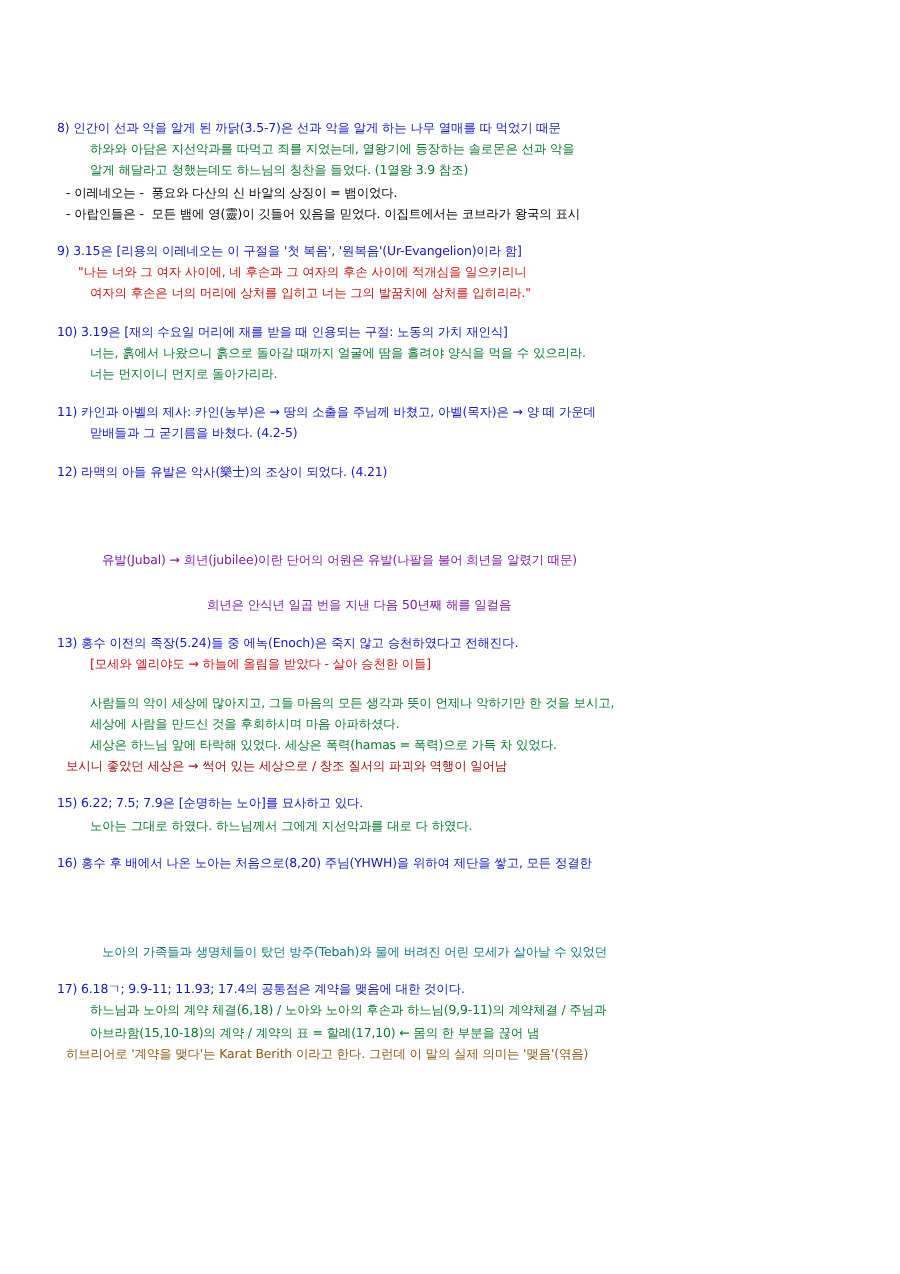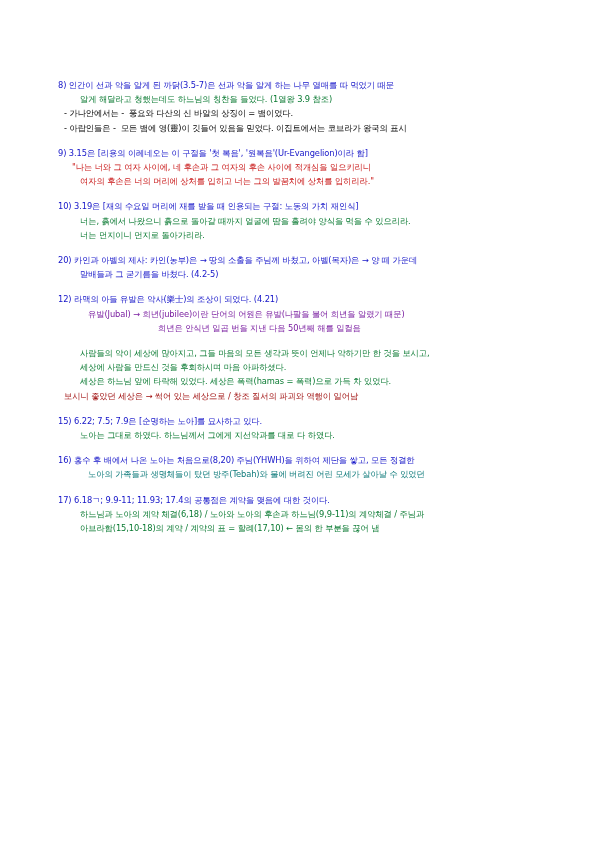--- a/index.html
+++ b/index.html
@@ -10,21 +10,21 @@
   body {
     width: 600px;
     height: 849px;
     font-family: "DejaVu Sans", "Liberation Sans", sans-serif;
     color: #000000;
     position: relative;
     overflow: hidden;
   }
   .page {
     box-sizing: border-box;
-    padding: 78px 38px 40px 58px;
+    padding: 78px 38px 40px 38px;
     width: 600px;
     height: 849px;
   }
   .entry {
     margin-bottom: 11px;
   }
   .line {
     font-size: 8.3px;
     line-height: 14.2px;
     white-space: pre-wrap;
@@ -37,67 +37,73 @@
   .c-black  { color: #000000; }
   .c-purple { color: #7a1ea0; }
   .c-teal   { color: #0d7a7a; }
   .c-brown  { color: #8a5a12; }
   .c-darkred{ color: #a01010; }
 
   
   .i0 { padding-left: 0px; }
   .i1 { padding-left: 14px; }
   .i2 { padding-left: 22px; }
-  .i3 { padding-left: 30px; }
+  .i3 { padding-left: 30px; margin-top: 45px; }
   .i4 { padding-left: 6px; }
-  .i6 { padding-left: 100px; }
+  .i6 { padding-left: 100px; margin-top: 16px; }
 </style>
 </head>
 <body>
 
 <div class="page">
   <div id="entries-root">
       <div class="entry">
         <div class="line c-blue i0">8) 인간이 선과 악을 알게 된 까닭(3.5-7)은 선과 악을 알게 하는 나무 열매를 따 먹었기 때문</div>
+        <div class="line c-green i2">하와와 아담은 지선악과를 따먹고 죄를 지었는데, 열왕기에 등장하는 솔로몬은 선과 악을</div>
         <div class="line c-green i2">알게 해달라고 청했는데도 하느님의 칭찬을 들었다. (1열왕 3.9 참조)</div>
-        <div class="line c-black i4">- 가나안에서는 -  풍요와 다산의 신 바알의 상징이 = 뱀이었다.</div>
+        <div class="line c-black i4">- 이레네오는 -  풍요와 다산의 신 바알의 상징이 = 뱀이었다.</div>
         <div class="line c-black i4">- 아랍인들은 -  모든 뱀에 영(靈)이 깃들어 있음을 믿었다. 이집트에서는 코브라가 왕국의 표시</div>
       </div>
       <div class="entry">
         <div class="line c-blue i0">9) 3.15은 [리용의 이레네오는 이 구절을 '첫 복음', '원복음'(Ur-Evangelion)이라 함]</div>
         <div class="line c-red i1">"나는 너와 그 여자 사이에, 네 후손과 그 여자의 후손 사이에 적개심을 일으키리니</div>
         <div class="line c-red i2">여자의 후손은 너의 머리에 상처를 입히고 너는 그의 발꿈치에 상처를 입히리라."</div>
       </div>
       <div class="entry">
         <div class="line c-blue i0">10) 3.19은 [재의 수요일 머리에 재를 받을 때 인용되는 구절: 노동의 가치 재인식]</div>
         <div class="line c-green i2">너는, 흙에서 나왔으니 흙으로 돌아갈 때까지 얼굴에 땀을 흘려야 양식을 먹을 수 있으리라.</div>
         <div class="line c-green i2">너는 먼지이니 먼지로 돌아가리라.</div>
       </div>
       <div class="entry">
-        <div class="line c-blue i0">20) 카인과 아벨의 제사: 카인(농부)은 → 땅의 소출을 주님께 바쳤고, 아벨(목자)은 → 양 떼 가운데</div>
+        <div class="line c-blue i0">11) 카인과 아벨의 제사: 카인(농부)은 → 땅의 소출을 주님께 바쳤고, 아벨(목자)은 → 양 떼 가운데</div>
         <div class="line c-blue i2">맏배들과 그 굳기름을 바쳤다. (4.2-5)</div>
       </div>
       <div class="entry">
         <div class="line c-blue i0">12) 라맥의 아들 유발은 악사(樂士)의 조상이 되었다. (4.21)</div>
         <div class="line c-purple i3">유발(Jubal) → 희년(jubilee)이란 단어의 어원은 유발(나팔을 불어 희년을 알렸기 때문)</div>
         <div class="line c-purple i6">희년은 안식년 일곱 번을 지낸 다음 50년째 해를 일컬음</div>
+      </div>
+      <div class="entry">
+        <div class="line c-blue i0">13) 홍수 이전의 족장(5.24)들 중 에녹(Enoch)은 죽지 않고 승천하였다고 전해진다.</div>
+        <div class="line c-red i2">[모세와 엘리야도 → 하늘에 올림을 받았다 - 살아 승천한 이들]</div>
       </div>
       <div class="entry">
         <div class="line c-green i2">사람들의 악이 세상에 많아지고, 그들 마음의 모든 생각과 뜻이 언제나 악하기만 한 것을 보시고,</div>
         <div class="line c-green i2">세상에 사람을 만드신 것을 후회하시며 마음 아파하셨다.</div>
         <div class="line c-green i2">세상은 하느님 앞에 타락해 있었다. 세상은 폭력(hamas = 폭력)으로 가득 차 있었다.</div>
         <div class="line c-darkred i4">보시니 좋았던 세상은 → 썩어 있는 세상으로 / 창조 질서의 파괴와 역행이 일어남</div>
       </div>
       <div class="entry">
         <div class="line c-blue i0">15) 6.22; 7.5; 7.9은 [순명하는 노아]를 묘사하고 있다.</div>
         <div class="line c-green i2">노아는 그대로 하였다. 하느님께서 그에게 지선악과를 대로 다 하였다.</div>
       </div>
       <div class="entry">
         <div class="line c-blue i0">16) 홍수 후 배에서 나온 노아는 처음으로(8,20) 주님(YHWH)을 위하여 제단을 쌓고, 모든 정결한</div>
         <div class="line c-teal i3">노아의 가족들과 생명체들이 탔던 방주(Tebah)와 물에 버려진 어린 모세가 살아날 수 있었던</div>
       </div>
       <div class="entry">
         <div class="line c-blue i0">17) 6.18ㄱ; 9.9-11; 11.93; 17.4의 공통점은 계약을 맺음에 대한 것이다.</div>
         <div class="line c-green i2">하느님과 노아의 계약 체결(6,18) / 노아와 노아의 후손과 하느님(9,9-11)의 계약체결 / 주님과</div>
         <div class="line c-green i2">아브라함(15,10-18)의 계약 / 계약의 표 = 할례(17,10) ← 몸의 한 부분을 끊어 냄</div>
+        <div class="line c-brown i4">히브리어로 '계약을 맺다'는 Karat Berith 이라고 한다. 그런데 이 말의 실제 의미는 '맺음'(엮음)</div>
       </div>
     </div>
 </div>
 
 </body></html>

